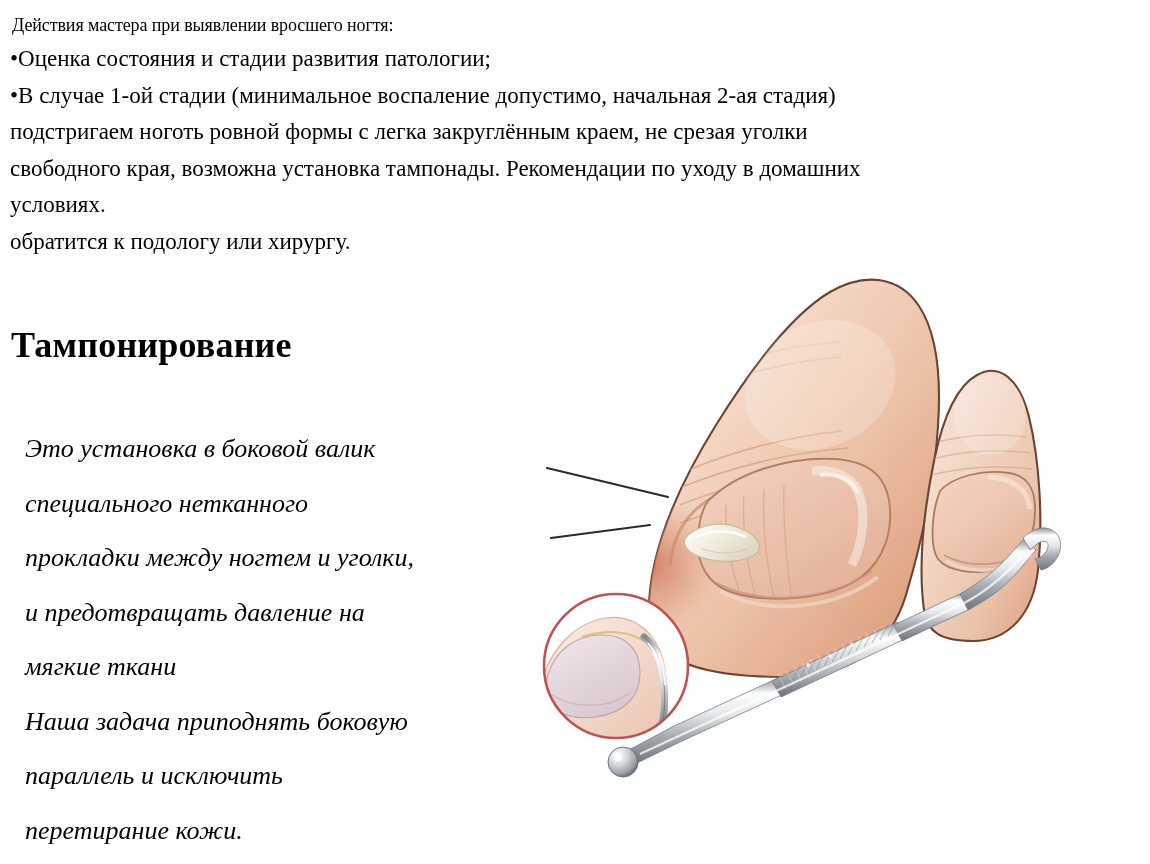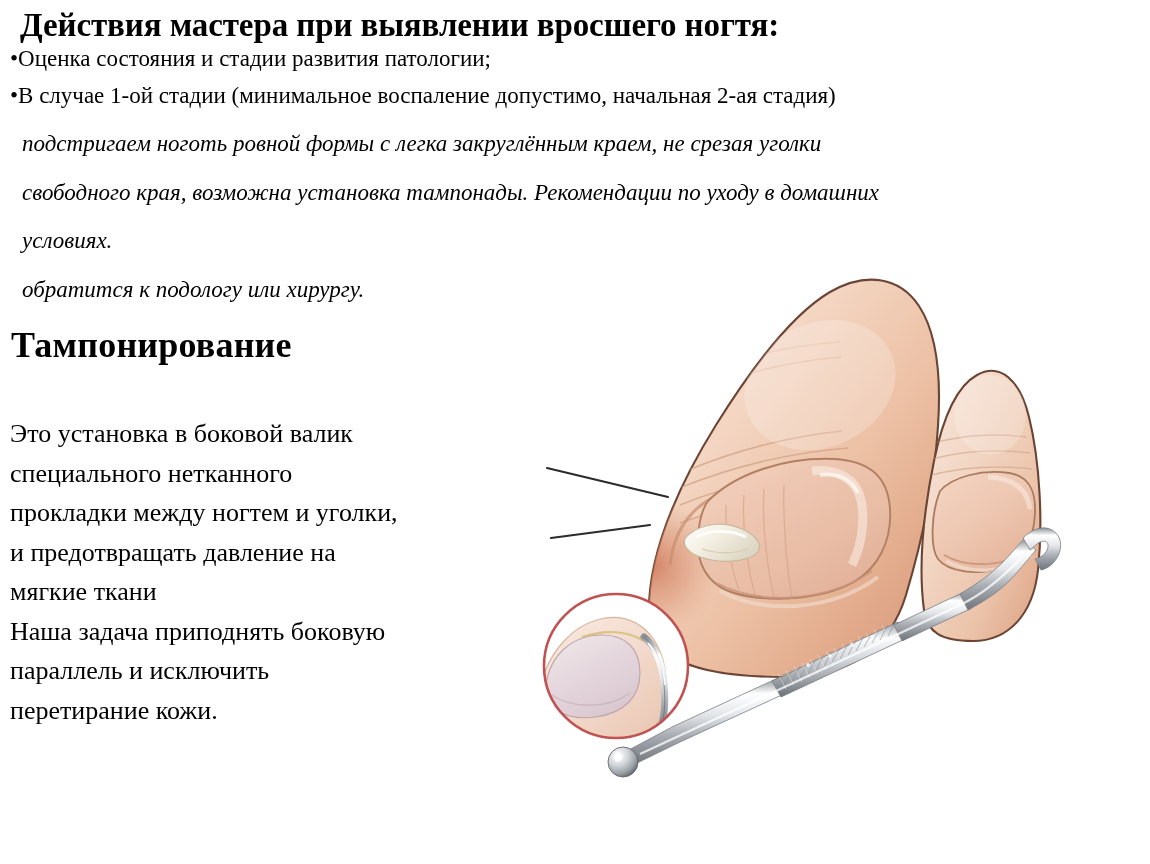--- a/index.html
+++ b/index.html
@@ -17,45 +17,43 @@
     color: #000000;
     -webkit-font-smoothing: antialiased;
   }
 
   
   #slide-heading {
     position: absolute;
     left: 12px;
     top: 10px;
     width: 1100px;
-    font-size: 33px;
-    font-weight: bold;
+    font-size: 18px;
+    font-weight: normal;
     line-height: 31px;
     letter-spacing: -0.1px;
     white-space: nowrap;
-    margin-left: 8px;
   }
 
   #intro-list {
     position: absolute;
     left: 10px;
     top: 41px;
     width: 1110px;
     font-size: 23px;
     line-height: 36.5px;
   }
   .bullet-para {
     margin: 0;
     padding: 0;
     text-indent: 0;
   }
   .plain-para {
-    margin: 12px;
+    margin: 0;
     padding: 0;
-    font-style: italic;
   }
 
   
   #section-title {
     position: absolute;
     left: 11px;
     top: 318px;
     font-size: 36px;
     font-weight: bold;
     line-height: 54px;
@@ -66,22 +64,23 @@
   
   #description-block {
     position: absolute;
     left: 9px;
     top: 414px;
     width: 505px;
     font-size: 26px;
     line-height: 38.5px;
   }
   #description-block p {
-    margin: 1px;
+    margin: 16px;
     padding: 0;
+    font-style: italic;
   }
 
   
   #illustration {
     position: absolute;
     left: 520px;
     top: 265px;
     width: 630px;
     height: 599px;
   }

